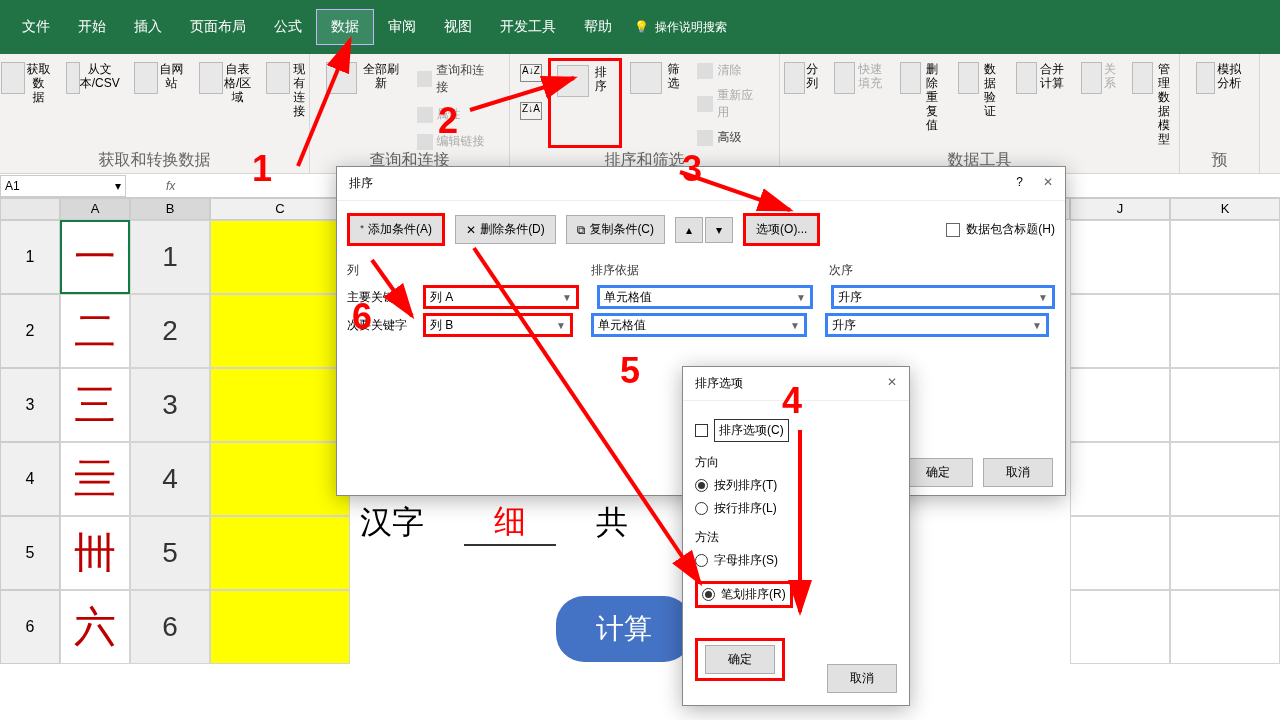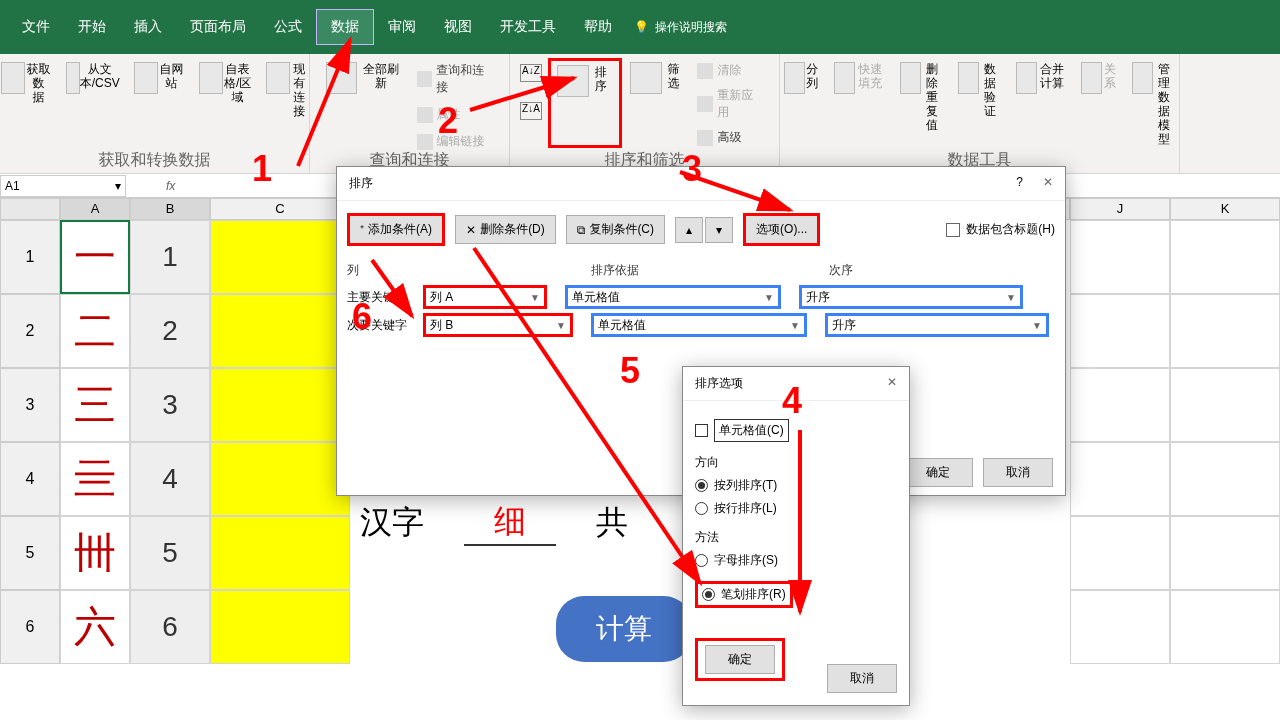--- a/index.html
+++ b/index.html
@@ -200,20 +200,29 @@
           <span>关系</span>
         </div>
       <div class="btn-lg">
           <div class="ic"></div>
           <span>管理数
 据模型</span>
         </div>
     </div>
     <div class="lab">数据工具</div>
   </div>
+  <div class="rgrp" style="width:80px">
+    <div class="row">
+      <div class="btn-lg">
+          <div class="ic"></div>
+          <span>模拟分析</span>
+        </div>
+    </div>
+    <div class="lab">预</div>
+  </div>
 </div>
 
 <div class="fbar">
   <div class="nmbox">
       <span>A1</span>
       <span>▾</span>
     </div>
   <div class="fx">fx</div>
 </div>
 
@@ -320,21 +329,21 @@
         <span>数据包含标题(H)</span>
       </div>
   </div>
   <div class="sort-cols">
     <div class="sc sc1">列</div>
     <div class="sc sc2">排序依据</div>
     <div class="sc sc3">次序</div>
   </div>
   <div class="sort-row">
     <div class="sr-lab">主要关键字</div>
-    <div class="combo red" style="width:124px">
+    <div class="combo red" style="width:156px">
         <span>列 A</span>
         <span class="arr">▼</span>
       </div>
     <div style="width:10px"></div>
     <div class="combo" style="width:216px">
         <span>单元格值</span>
         <span class="arr">▼</span>
       </div>
     <div style="width:10px"></div>
     <div class="combo" style="width:224px">
@@ -366,21 +375,21 @@
 </div>
 
 <div class="dialog opt-dlg">
   <div class="dlg-title">
     <span>排序选项</span>
     <span class="x">✕</span>
   </div>
   <div class="opt-body">
     <div class="radio">
         <div class="box" style="width:13px;height:13px;border:1px solid #333"></div>
-        <span class="opt-chk">单元格值(C)</span>
+        <span class="opt-chk">排序选项(C)</span>
       </div>
     <div class="sect">方向</div>
     <div class="radio">
         <div class="r on"></div>
         <span>按列排序(T)</span>
       </div>
     <div class="radio">
         <div class="r"></div>
         <span>按行排序(L)</span>
       </div>

